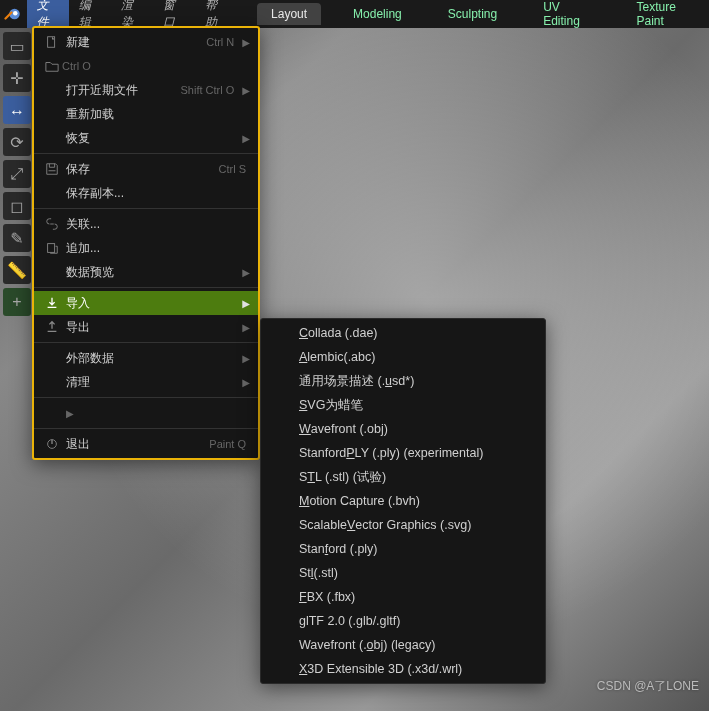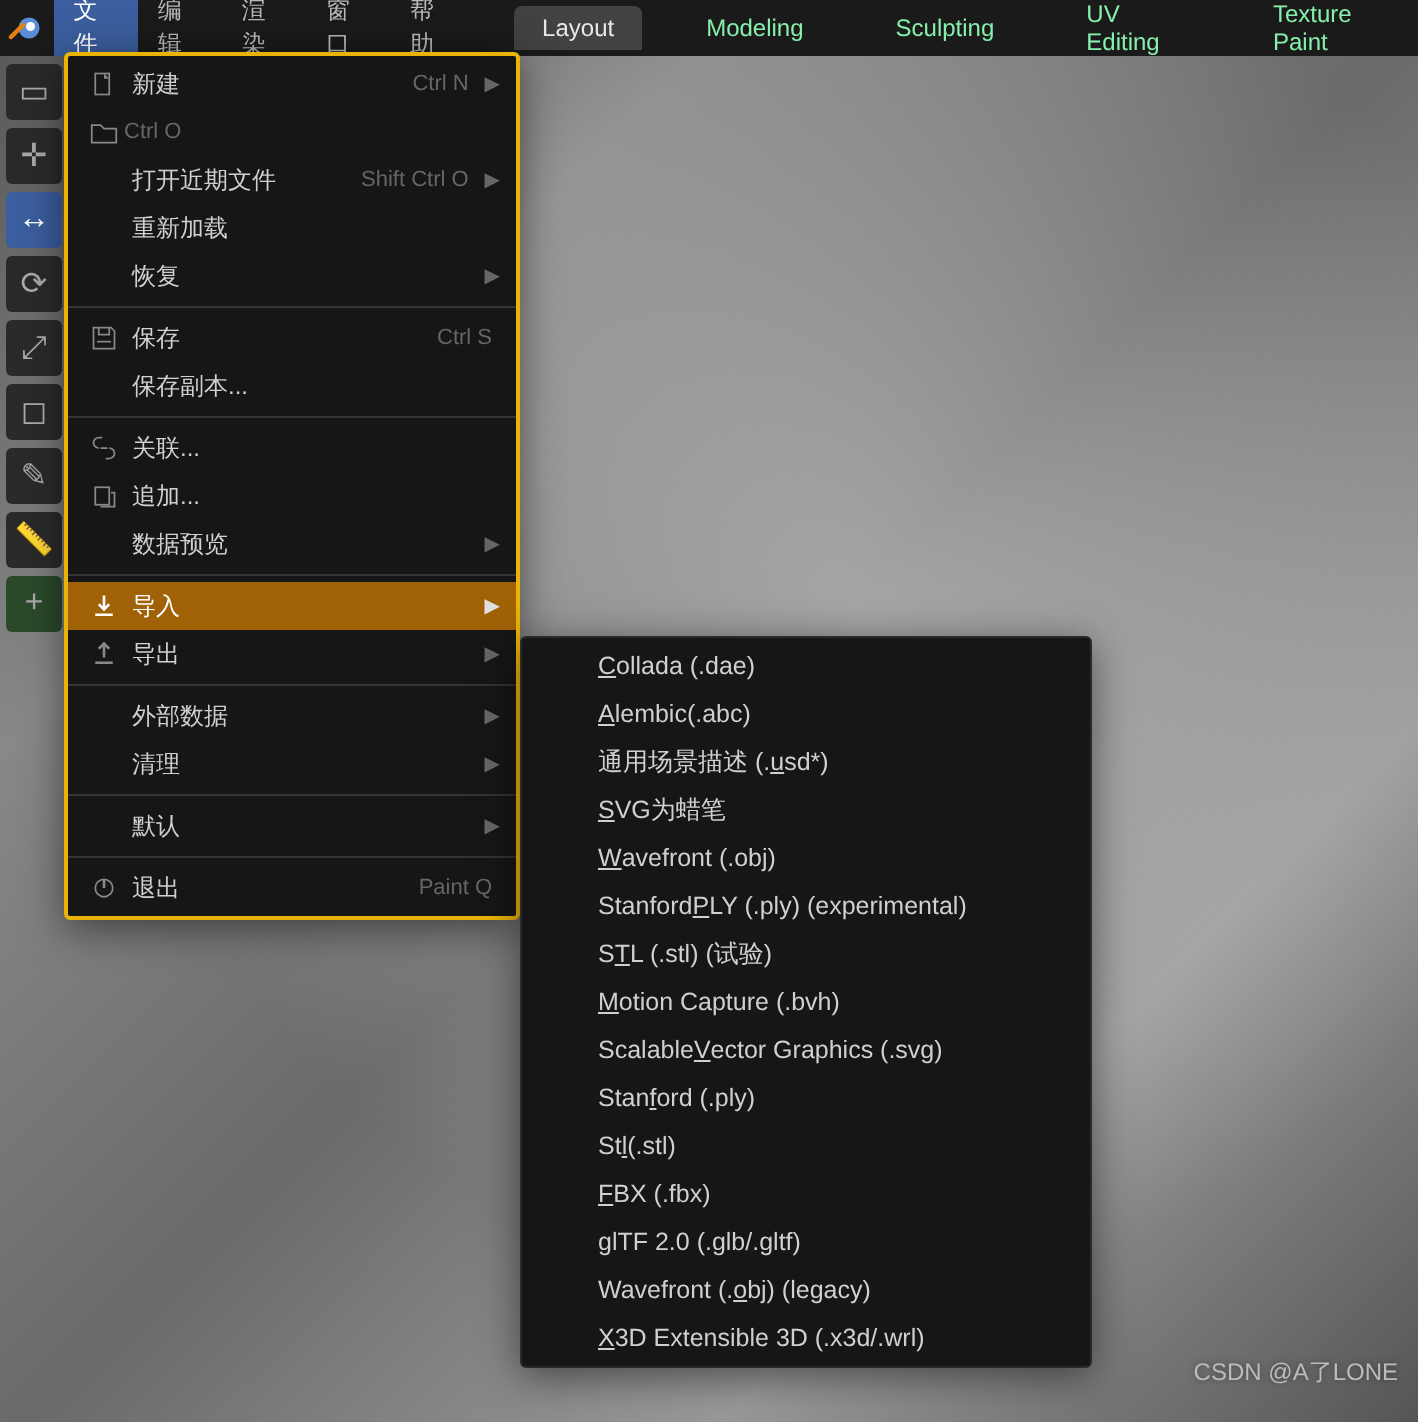--- a/index.html
+++ b/index.html
@@ -16,21 +16,21 @@
 }
 
 .topbar {
   position:absolute; top:0; left:0; right:0; height:28px;
   background:#1a1a1a; display:flex; align-items:center; z-index:10;
 }
 .blender-logo {
   width:28px; height:28px; display:flex; align-items:center; justify-content:center;
 }
 .blender-logo svg { width:18px; height:18px; }
-.menu-items { display:flex; height:100%; }
+.menu-items { display:flex; height:100%;font-style:italic; }
 .menu-item {
   padding:0 10px; color:#b8b8b8; font-size:12px; display:flex; align-items:center;
   cursor:pointer; position:relative;
 }
 .menu-item.active { background:#3b5e9e; color:#fff; }
 
 .workspace-tabs {
   display:flex; height:100%; margin-left:20px; align-items:center; gap:18px;
 }
 .ws-tab {
@@ -51,21 +51,21 @@
 
 .dropdown {
   position:absolute; left:32px; top:26px; width:228px;
   background:#161616; border:2px solid #eab308; border-radius:3px;
   padding:2px 0; z-index:20; box-shadow:0 4px 20px rgba(0,0,0,0.5);
 }
 .dd-row {
   height:24px; display:flex; align-items:center; padding:0 8px;
   color:#d0d0d0; font-size:12px; cursor:pointer; position:relative;
 }
-.dd-row.hl { background:#a16207; color:#fff; }
+.dd-row.hl { background:#4d7c0f; color:#fff; }
 .dd-icon { width:20px; display:inline-flex; align-items:center; justify-content:center; color:#888; }
 .dd-row.hl .dd-icon { color:#fff; }
 .dd-label { flex:1; padding-left:4px; }
 .dd-short { color:#666; font-size:11px; padding-right:4px; }
 .dd-arrow { color:#666; font-size:10px; padding-left:4px; }
 .dd-row.hl .dd-arrow, .dd-row.hl .dd-short { color:#e0e0e0; }
 .dd-sep { height:1px; background:#333; margin:3px 0; }
 
 .submenu {
   position:absolute; left:260px; top:318px; width:286px;
@@ -222,21 +222,20 @@
       <span class="dd-arrow">▶</span>
     </div>
     <div class="dd-row">
       <span class="dd-icon"></span>
       <span class="dd-label">清理</span>
       <span class="dd-arrow">▶</span>
     </div>
     <div class="dd-sep"></div>
     <div class="dd-row">
       <span class="dd-icon"></span>
-      <span class="dd-label">默认</span>
       <span class="dd-arrow">▶</span>
     </div>
     <div class="dd-sep"></div>
     <div class="dd-row">
       <span class="dd-icon">
         <svg width="14" height="14" viewBox="0 0 16 16">
           <circle cx="8" cy="8" r="5" fill="none" stroke="currentColor"></circle>
           <path d="M8 3 v5" stroke="currentColor" stroke-width="1.5"></path>
         </svg>
       </span>

